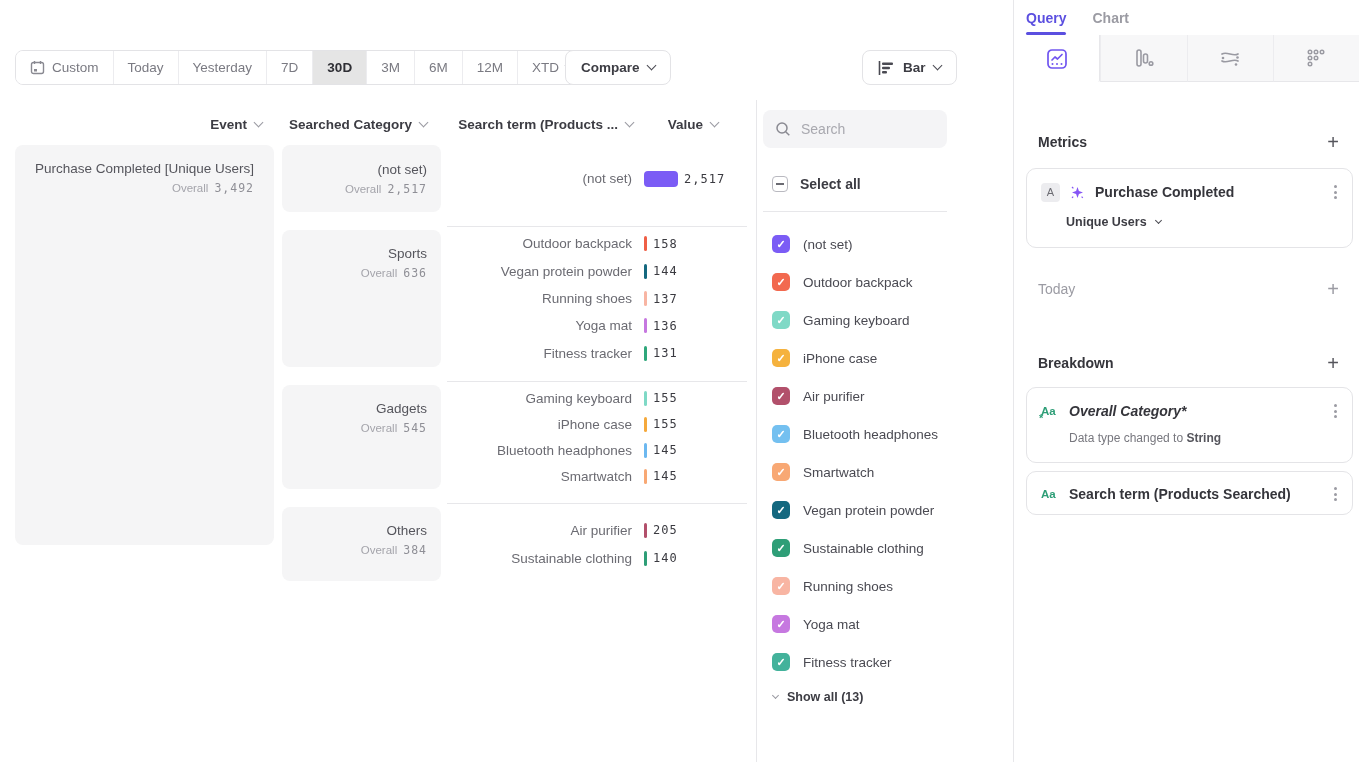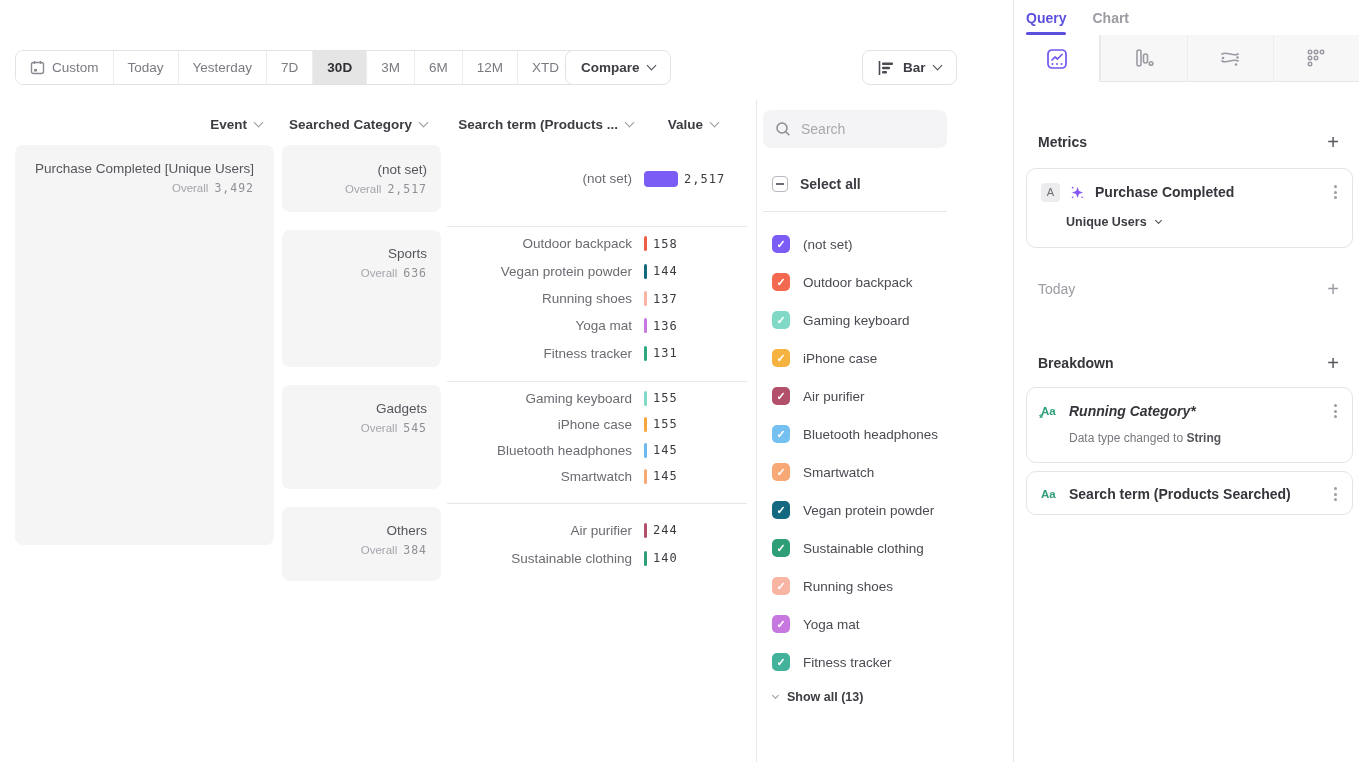--- a/index.html
+++ b/index.html
@@ -292,21 +292,21 @@
 
     <div class="group g3">
       <div class="gcard cat-card">
         <div class="cat-name">Others</div>
         <div class="overall-line"><span>Overall</span><span class="overall-num">384</span></div>
       </div>
       <div class="rows">
         <div class="term-row">
           <span class="term-label">Air purifier</span>
           <span class="tick" style="background: rgb(178, 80, 107);"></span>
-          <span class="term-value">244</span>
+          <span class="term-value">205</span>
         </div>
         <div class="term-row">
           <span class="term-label">Sustainable clothing</span>
           <span class="tick" style="background: rgb(46, 158, 119);"></span>
           <span class="term-value">140</span>
         </div>
       </div>
     </div>
   </div>
 
@@ -499,21 +499,21 @@
     </div>
 
     <div class="sec-head" style="margin-top:54px;">
       <span class="sec-title">Breakdown</span>
       <span class="plus">+</span>
     </div>
 
     <div class="qcard" style="margin-top:14px; height:76px;">
       <div class="qcard-row">
         <span class="aa with-star">Aa</span>
-        <span class="qname italic">Running Category*</span>
+        <span class="qname italic">Overall Category*</span>
         <span class="kebab">
             <i></i>
             <i></i>
             <i></i>
           </span>
       </div>
       <div class="qnote">
         <span>Data type changed to </span><b>String</b>
       </div>
     </div>

